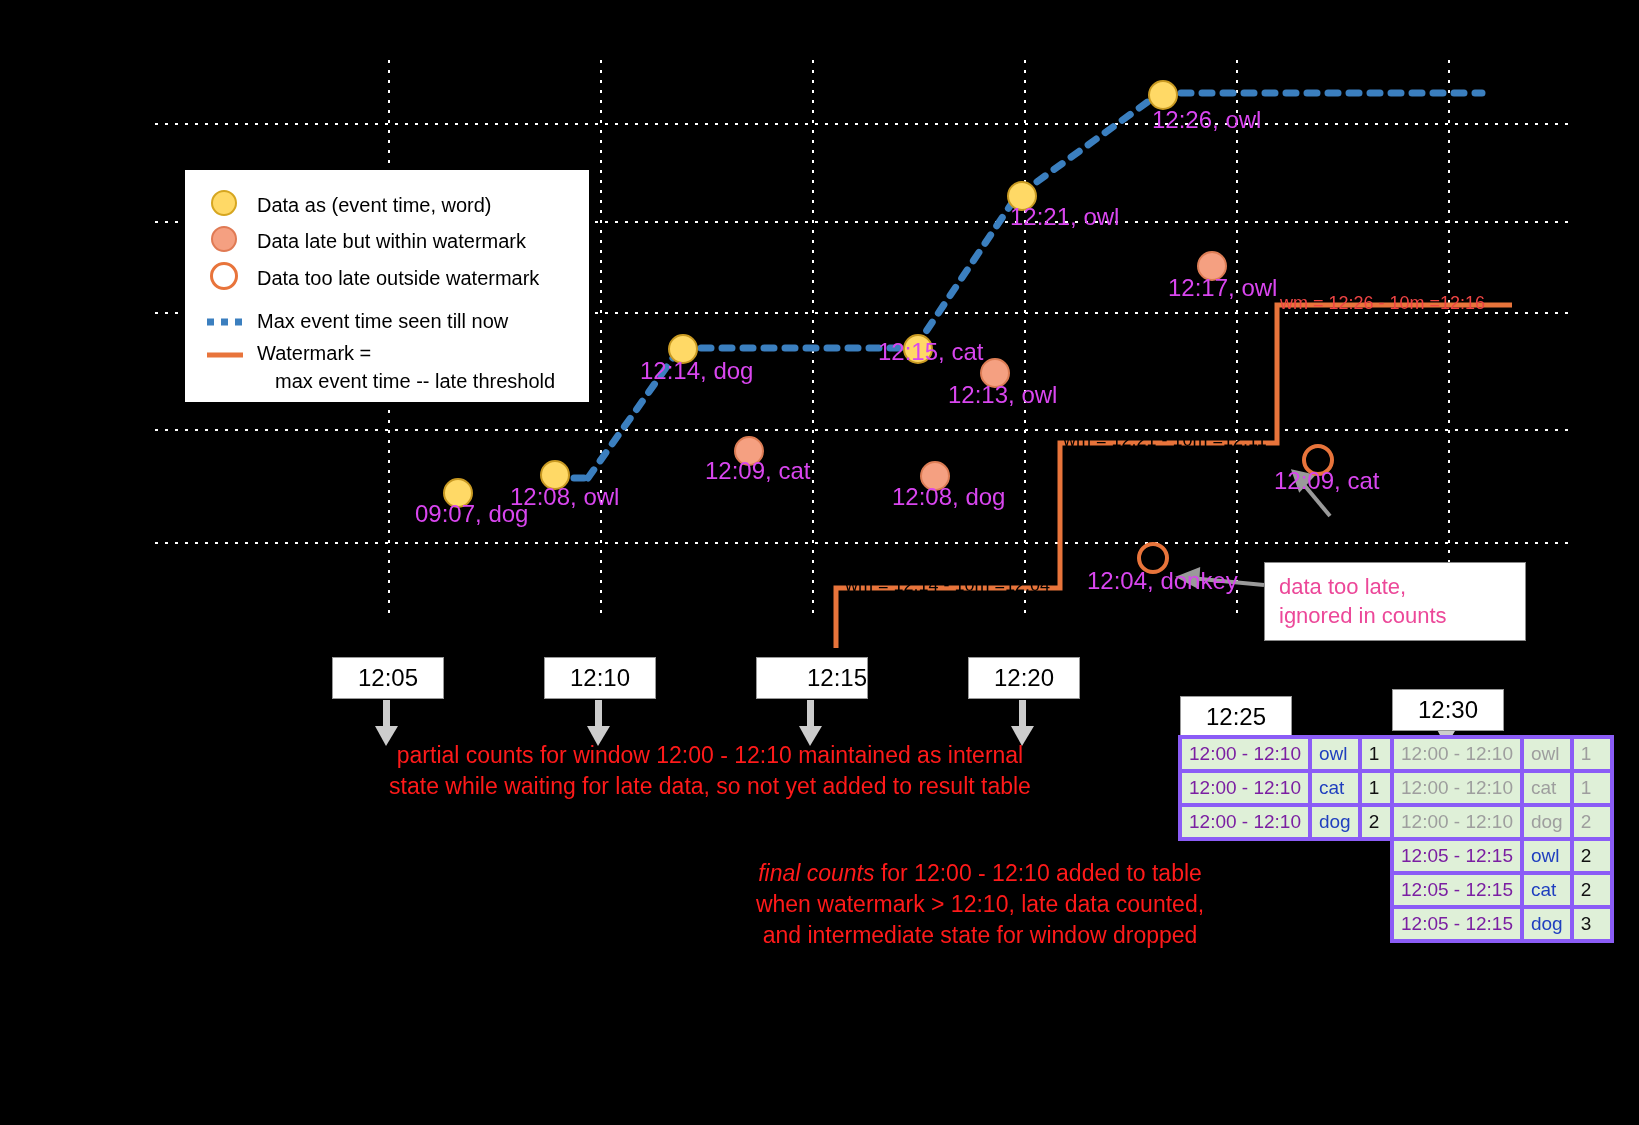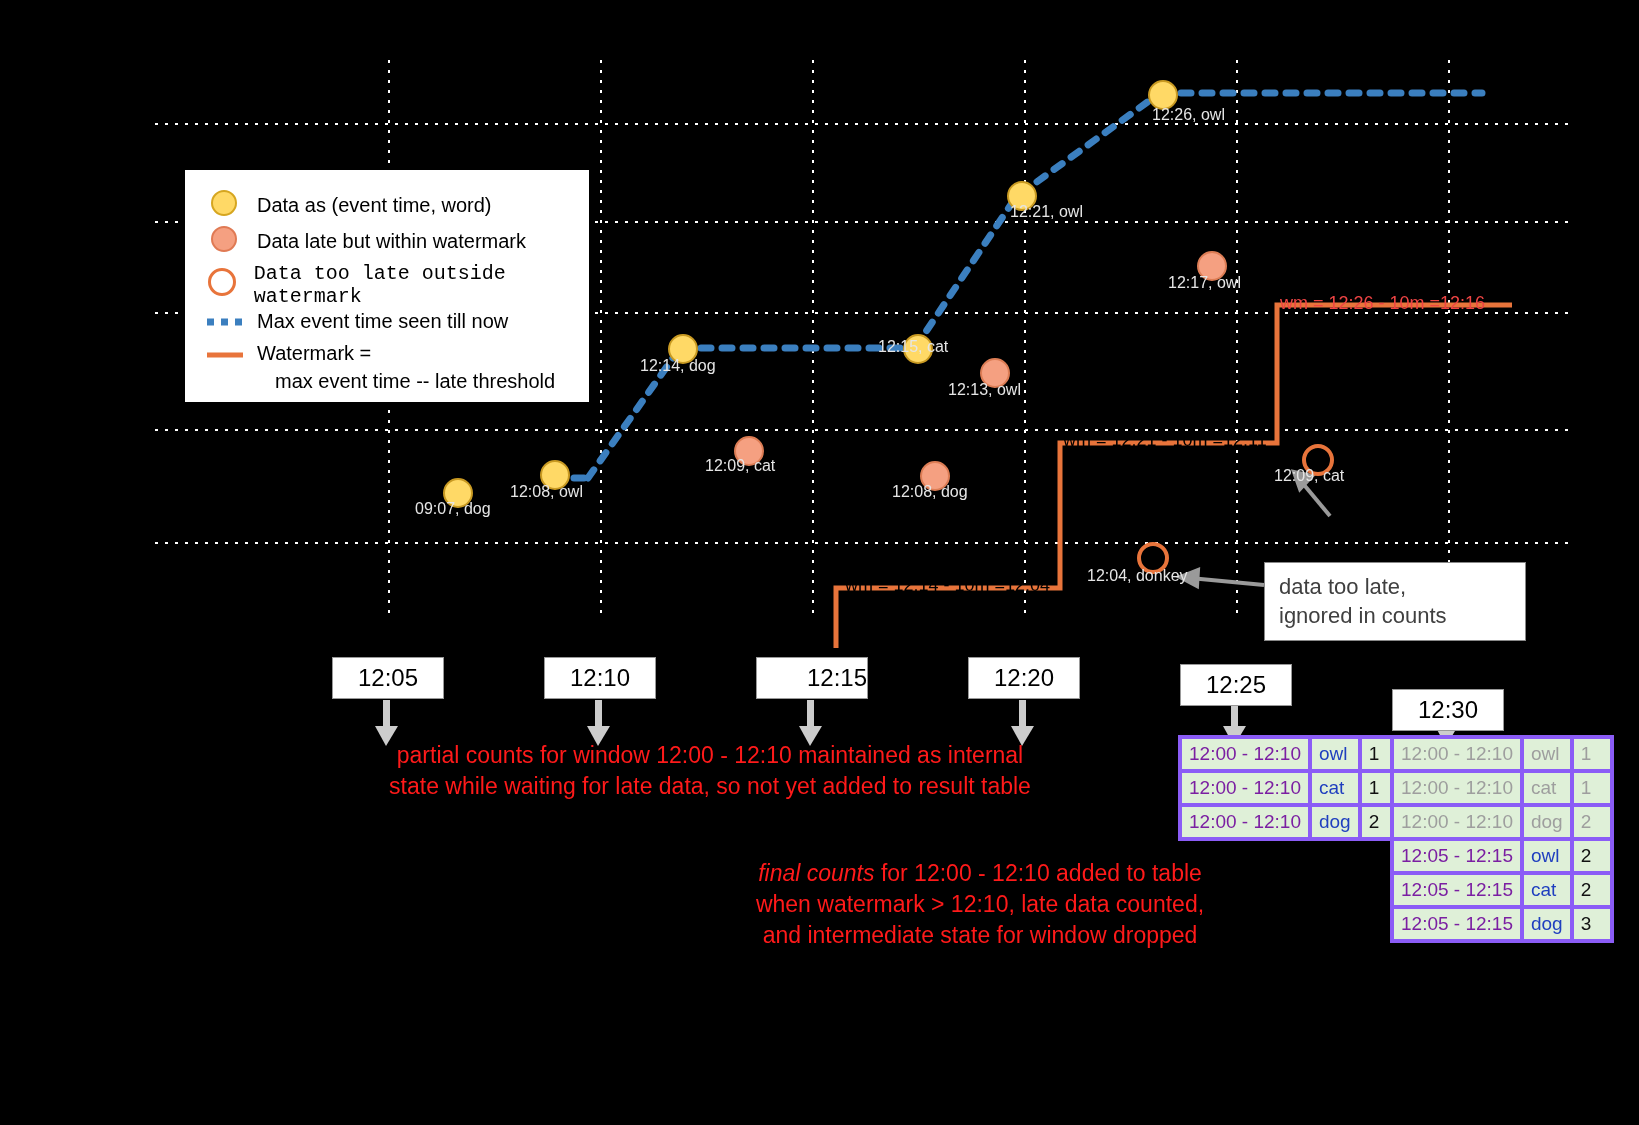--- a/index.html
+++ b/index.html
@@ -1,33 +1,33 @@
 <!DOCTYPE html>
 <html><head>
 <meta charset="utf-8">
 <style>
   html,body{margin:0;padding:0;background:#000;}
   body{width:1639px;height:1125px;position:relative;overflow:hidden;font-family:"Liberation Sans",sans-serif;}
   #stage{position:absolute;left:0;top:0;width:1639px;height:1125px;}
   svg.layer{position:absolute;left:0;top:0;width:1639px;height:1125px;}
-  .pt-label{position:absolute;color:#e5e5e5;font-size:16px;white-space:nowrap;}
+  .pt-label{position:absolute;color:#d946ef;font-size:24px;white-space:nowrap;}
   .wm-label{position:absolute;color:#111;font-size:18px;white-space:nowrap;background:transparent;}
   .legend{position:absolute;left:183px;top:168px;width:404px;height:232px;background:#fff;border:2px solid #000;}
   .legend .row{position:absolute;display:flex;align-items:center;font-size:20px;color:#000;}
   .dot{display:inline-block;border-radius:50%;}
   .dot.yellow{width:22px;height:22px;background:#ffd966;border:2px solid #d6a620;}
   .dot.salmon{width:22px;height:22px;background:#f5a081;border:2px solid #e07a54;}
   .dot.hollow{width:22px;height:22px;background:#fff;border:3px solid #e8743b;}
   .legend .lbl{margin-left:16px;}
   .swatch-dot{width:34px;text-align:center;}
   .tick{position:absolute;background:#fff;border:1px solid #999;color:#000;font-size:24px;
         text-align:center;padding:6px 0;width:110px;}
   .ann-red{position:absolute;color:#ff1a1a;font-size:23px;text-align:center;line-height:1.35;}
   .ann-red i{font-style:italic;}
-  .callout{position:absolute;background:#fff;border:1px solid #888;color:#404040;font-size:22px;
+  .callout{position:absolute;background:#fff;border:1px solid #888;color:#ec4899;font-size:22px;
            line-height:1.3;padding:10px 14px;}
   table.res{position:absolute;border-collapse:collapse;background:#dff0d8;border:3px solid #5aa02c;}
   table.res td{border:4px solid #8b5cf6;font-size:19px;padding:4px 7px;white-space:nowrap;}
   table.res td.win{color:#7b1fa2;}
   table.res td.word{color:#1f3fbf;}
   table.res td.cnt{color:#111;text-align:left;width:22px;}
   .point{position:absolute;border-radius:50%;}
   .p-yellow{width:26px;height:26px;background:#ffd966;border:2px solid #c99a22;}
   .p-salmon{width:26px;height:26px;background:#f5a081;border:2px solid #dd7d55;}
   .p-hollow{width:24px;height:24px;background:#000;border:4px solid #e8743b;}
@@ -147,21 +147,21 @@
 
   <div class="legend">
     <div class="row" style="left:22px;top:20px;">
       <span class="swatch-dot"><span class="dot yellow"></span></span>
       <span class="lbl">Data as (event time, word)</span>
     </div>
     <div class="row" style="left:22px;top:56px;">
       <span class="swatch-dot"><span class="dot salmon"></span></span>
       <span class="lbl">Data late but within watermark</span>
     </div>
-    <div class="row" style="left:22px;top:92px;font-family:Liberation Mono, monospace;">
+    <div class="row" style="left:22px;top:92px;">
       <span class="swatch-dot"><span class="dot hollow"></span></span>
       <span class="lbl">Data too late outside watermark</span>
     </div>
     <div class="row" style="left:22px;top:140px;">
       <span class="swatch-dot">
         <svg width="36" height="12">
             <line x1="0" y1="6" x2="36" y2="6" stroke="#3b7fbf" stroke-width="7" stroke-dasharray="7,7"></line>
           </svg>
       </span>
       <span class="lbl">Max event time seen till now</span>
@@ -176,21 +176,21 @@
     </div>
     <div class="row" style="left:90px;top:200px;">
       <span class="lbl" style="margin-left:0;">max event time -- late threshold</span>
     </div>
   </div>
 
   <div class="tick" style="left:332px;top:657px;">12:05</div>
   <div class="tick" style="left:544px;top:657px;">12:10</div>
   <div class="tick" style="left:756px;top:657px;text-align:right;">12:15</div>
   <div class="tick" style="left:968px;top:657px;">12:20</div>
-  <div class="tick" style="left:1180px;top:664px;">12:25</div>
+  <div class="tick" style="left:1180px;top:696px;">12:25</div>
   <div class="tick" style="left:1392px;top:657px;margin-top:32px;">12:30</div>
 
   <div class="callout" style="left:1264px;top:562px;width:232px;">
     <div>data too late,</div>
     <div>ignored in counts</div>
   </div>
 
   <div class="ann-red" style="left:330px;top:740px;width:760px;">
     <div>partial counts for window 12:00 - 12:10 maintained as internal</div>
     <div>state while waiting for late data, so not yet added  to result table</div>

